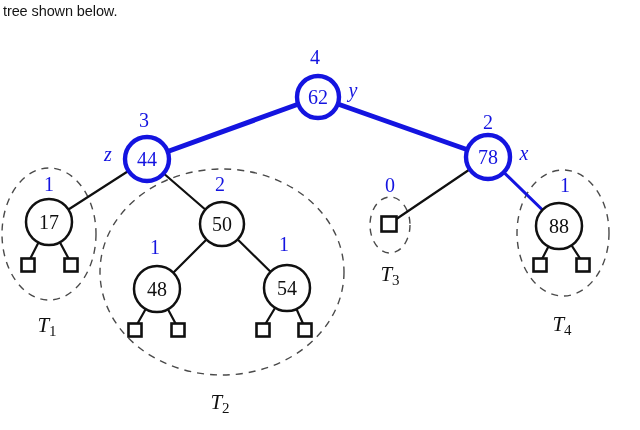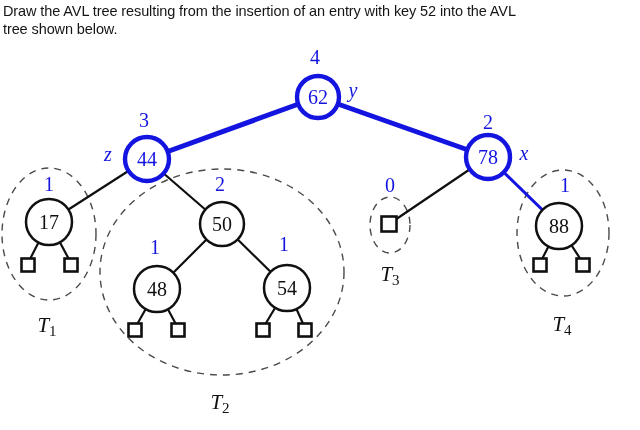--- a/index.html
+++ b/index.html
@@ -54,21 +54,20 @@
   .subtree-sub {
     font-size: 15px;
     font-style: normal;
   }
 </style>
 </head>
 <body>
 
 <div class="page">
   <div class="title">
-    <div>Draw the AVL tree resulting from the insertion of an entry with key 52 into the AVL</div>
     <div>tree shown below.</div>
   </div>
   <svg id="diagram" width="640" height="430" viewBox="0 0 640 430">
       <ellipse cx="49" cy="234" rx="47" ry="66" fill="none" stroke="#4a4a4a" stroke-width="1.4" stroke-dasharray="7 6"></ellipse>
       <ellipse cx="222" cy="272" rx="122" ry="103" fill="none" stroke="#4a4a4a" stroke-width="1.4" stroke-dasharray="7 6"></ellipse>
       <ellipse cx="390" cy="225" rx="20" ry="28" fill="none" stroke="#4a4a4a" stroke-width="1.4" stroke-dasharray="7 6"></ellipse>
       <ellipse cx="563" cy="233" rx="46" ry="63" fill="none" stroke="#4a4a4a" stroke-width="1.4" stroke-dasharray="7 6"></ellipse>
       <line x1="318" y1="97" x2="147" y2="159" stroke="#1414E0" stroke-width="5" stroke-linecap="round"></line>
       <line x1="318" y1="97" x2="488" y2="157" stroke="#1414E0" stroke-width="5" stroke-linecap="round"></line>
       <line x1="147" y1="159" x2="49" y2="222" stroke="#101010" stroke-width="2.2" stroke-linecap="round"></line>

